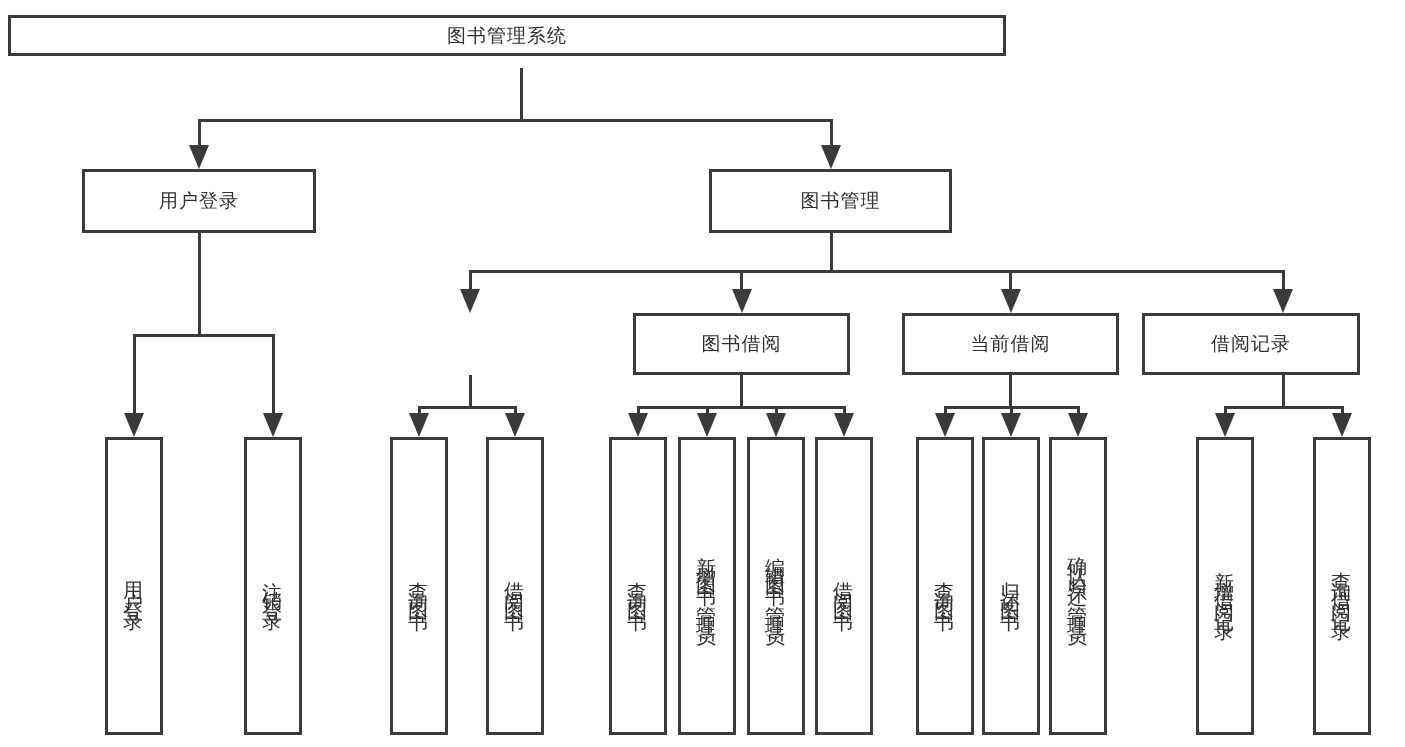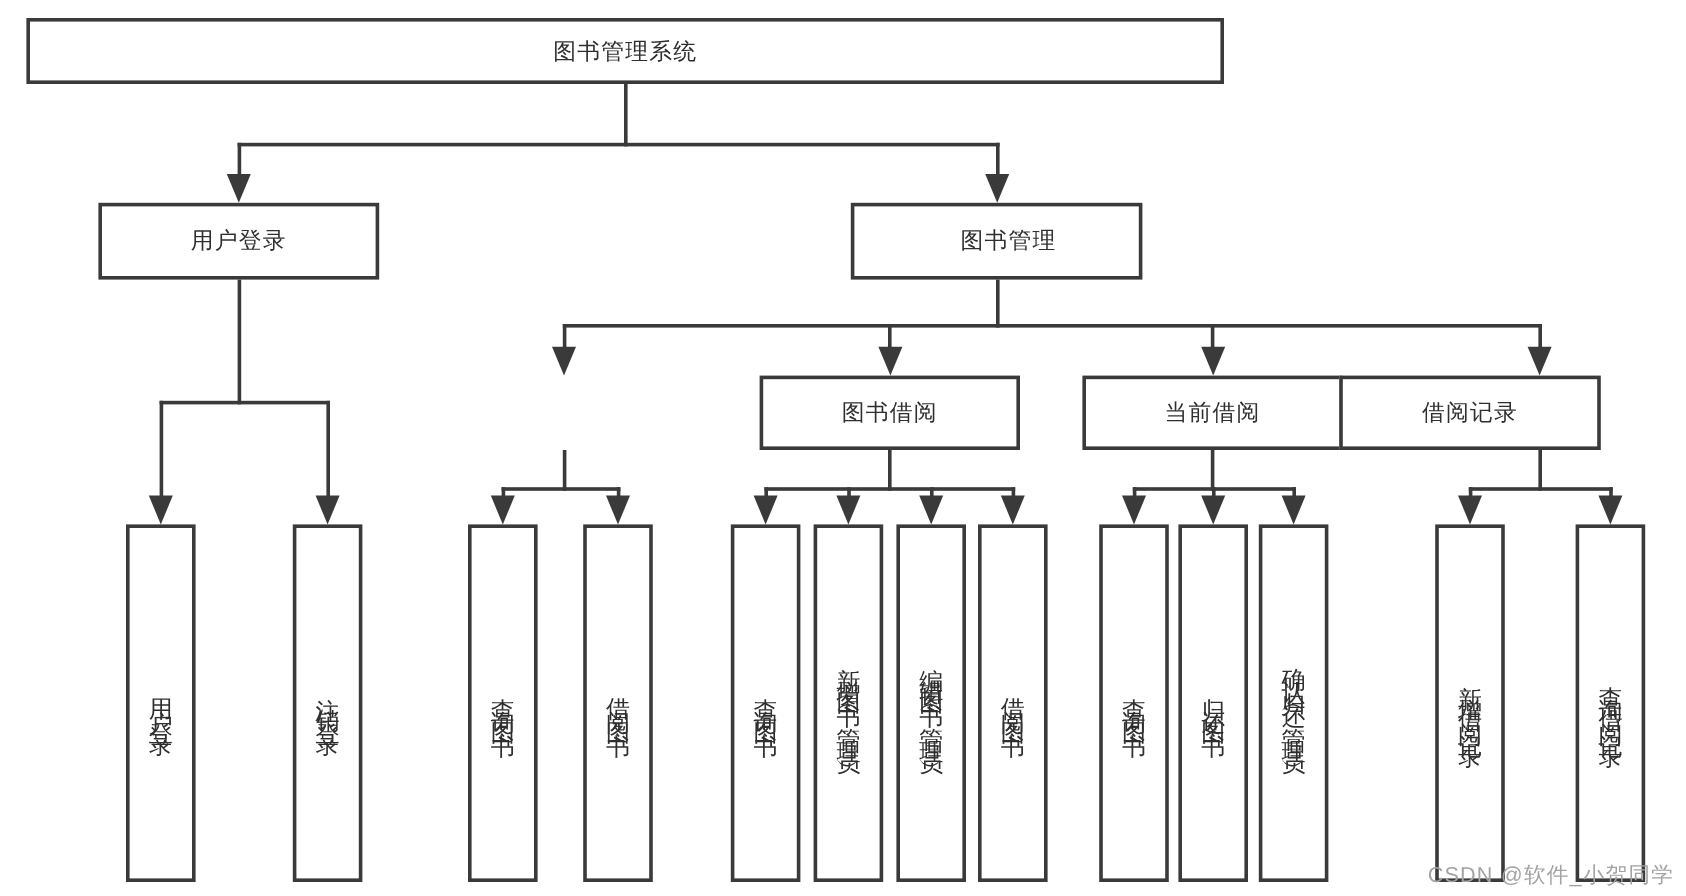--- a/index.html
+++ b/index.html
@@ -15,38 +15,38 @@
   .arrow{position:absolute;width:0;height:0;border-left:10px solid transparent;
          border-right:10px solid transparent;border-top:24px solid var(--line,#3a3a3a);}
   .watermark{position:absolute;top:717px;right:10px;color:var(--watermark,#a3a3a3);
              font-size:18px;letter-spacing:1px;}
 </style>
 </head>
 <body>
 
 <div class="canvas">
 
-  <div class="node" style="left:22px;top:15px;width:998px;height:55px;">
+  <div class="node" style="left:8px;top:15px;width:998px;height:41px;">
     <span>图书管理系统</span>
   </div>
 
   <div class="node" style="left:82px;top:169px;width:234px;height:64px;">
     <span>用户登录</span>
   </div>
   <div class="node" style="left:709px;top:169px;width:243px;height:64px;padding-left:20px;">
     <span>图书管理</span>
   </div>
 
   <div class="node" style="left:902px;top:313px;width:217px;height:62px;">
     <span>当前借阅</span>
   </div>
   <div class="node" style="left:633px;top:313px;width:217px;height:62px;">
     <span>图书借阅</span>
   </div>
-  <div class="node" style="left:1116px;top:313px;width:218px;height:62px;">
+  <div class="node" style="left:1142px;top:313px;width:218px;height:62px;">
     <span>借阅记录</span>
   </div>
 
   <div class="node vert" style="left:105px;top:437px;width:58px;height:298px;">
     <span>用户登录</span>
   </div>
   <div class="node vert" style="left:244px;top:437px;width:58px;height:298px;">
     <span>注销登录</span>
   </div>
 
@@ -153,15 +153,14 @@
 
   <div>
     <div class="vline" style="left:1281.5px;top:375px;height:34px;"></div>
     <div class="hline" style="left:1223.5px;top:406px;width:120px;"></div>
     <div class="vline" style="left:1223.5px;top:406px;height:9px;"></div>
     <div class="arrow" style="left:1215px;top:413px;"></div>
     <div class="vline" style="left:1340.5px;top:406px;height:9px;"></div>
     <div class="arrow" style="left:1332px;top:413px;"></div>
   </div>
 
-  <div class="watermark">CSDN @软件_小贺同学</div>
 
 </div>
 
 </body></html>

